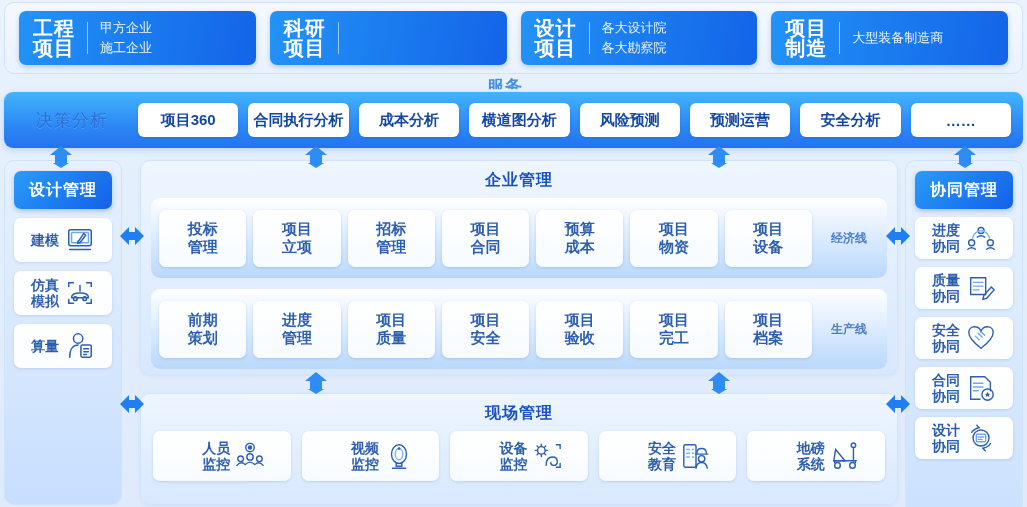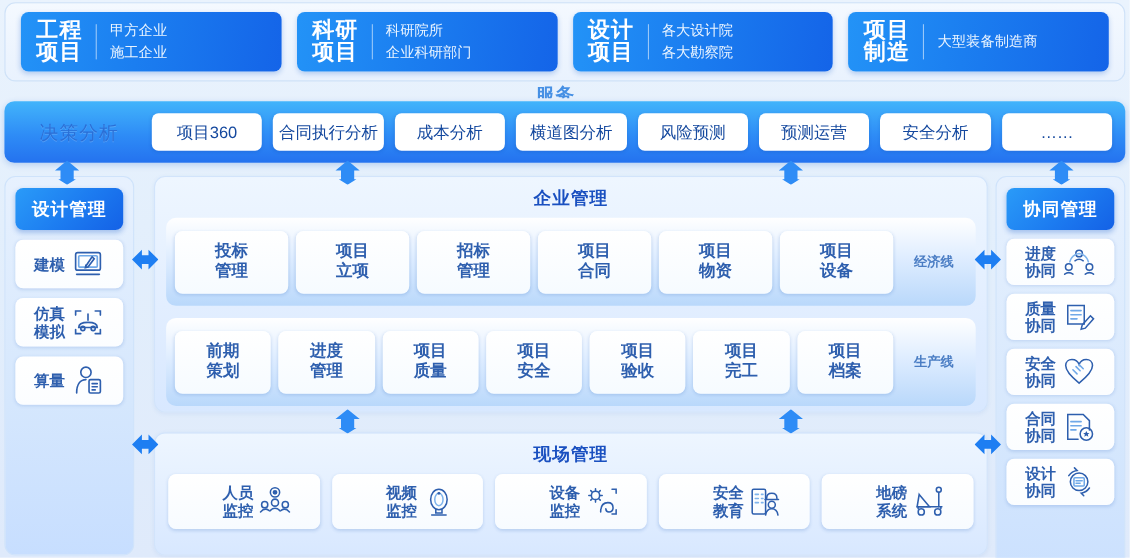--- a/index.html
+++ b/index.html
@@ -43,21 +43,21 @@
     box-shadow:0 2px 6px rgba(20,90,200,.22);
   }
   .dec-label{
     font-size:17px; font-weight:normal; color:#2b6fd6;
     text-shadow:0 1px 0 rgba(255,255,255,.18);
     width:112px; text-align:center; flex:none; letter-spacing:1px;
   }
   .dec-btn{
     flex:1 1 0; height:34px; background:#fff; border-radius:6px;
     display:flex; align-items:center; justify-content:center;
-    font-size:15px; color:#14489e; font-weight:normal;
+    font-size:15px; color:#14489e; font-weight:bold;
     box-shadow:0 1px 3px rgba(10,60,150,.18);
   }
   .svc-tag{
     position:absolute; left:487px; top:75px; font-size:17px; font-weight:bold;
     color:#2a7fe0; opacity:.85; letter-spacing:1px;
     clip-path: inset(0 0 38% 0);
   }
 
   
   .arrow{ position:absolute; z-index:6; }
@@ -148,22 +148,20 @@
     <div class="src-title">工程
 项目</div>
     <div class="src-div"></div>
     <div class="src-sub">甲方企业
 施工企业</div>
   </div>
   <div class="src-card">
     <div class="src-title">科研
 项目</div>
     <div class="src-div"></div>
-    <div class="src-sub">科研院所
-企业科研部门</div>
   </div>
   <div class="src-card">
     <div class="src-title">设计
 项目</div>
     <div class="src-div"></div>
     <div class="src-sub">各大设计院
 各大勘察院</div>
   </div>
   <div class="src-card single">
     <div class="src-title">项目
@@ -288,20 +286,22 @@
 
     <div class="line-row">
       <div class="cell">投标
 管理</div>
       <div class="cell">项目
 立项</div>
       <div class="cell">招标
 管理</div>
       <div class="cell">项目
 合同</div>
+      <div class="cell">预算
+成本</div>
       <div class="cell">项目
 物资</div>
       <div class="cell">项目
 设备</div>
       <div class="line-tag">经济线</div>
     </div>
 
     <div class="line-row">
       <div class="cell">前期
 策划</div>

